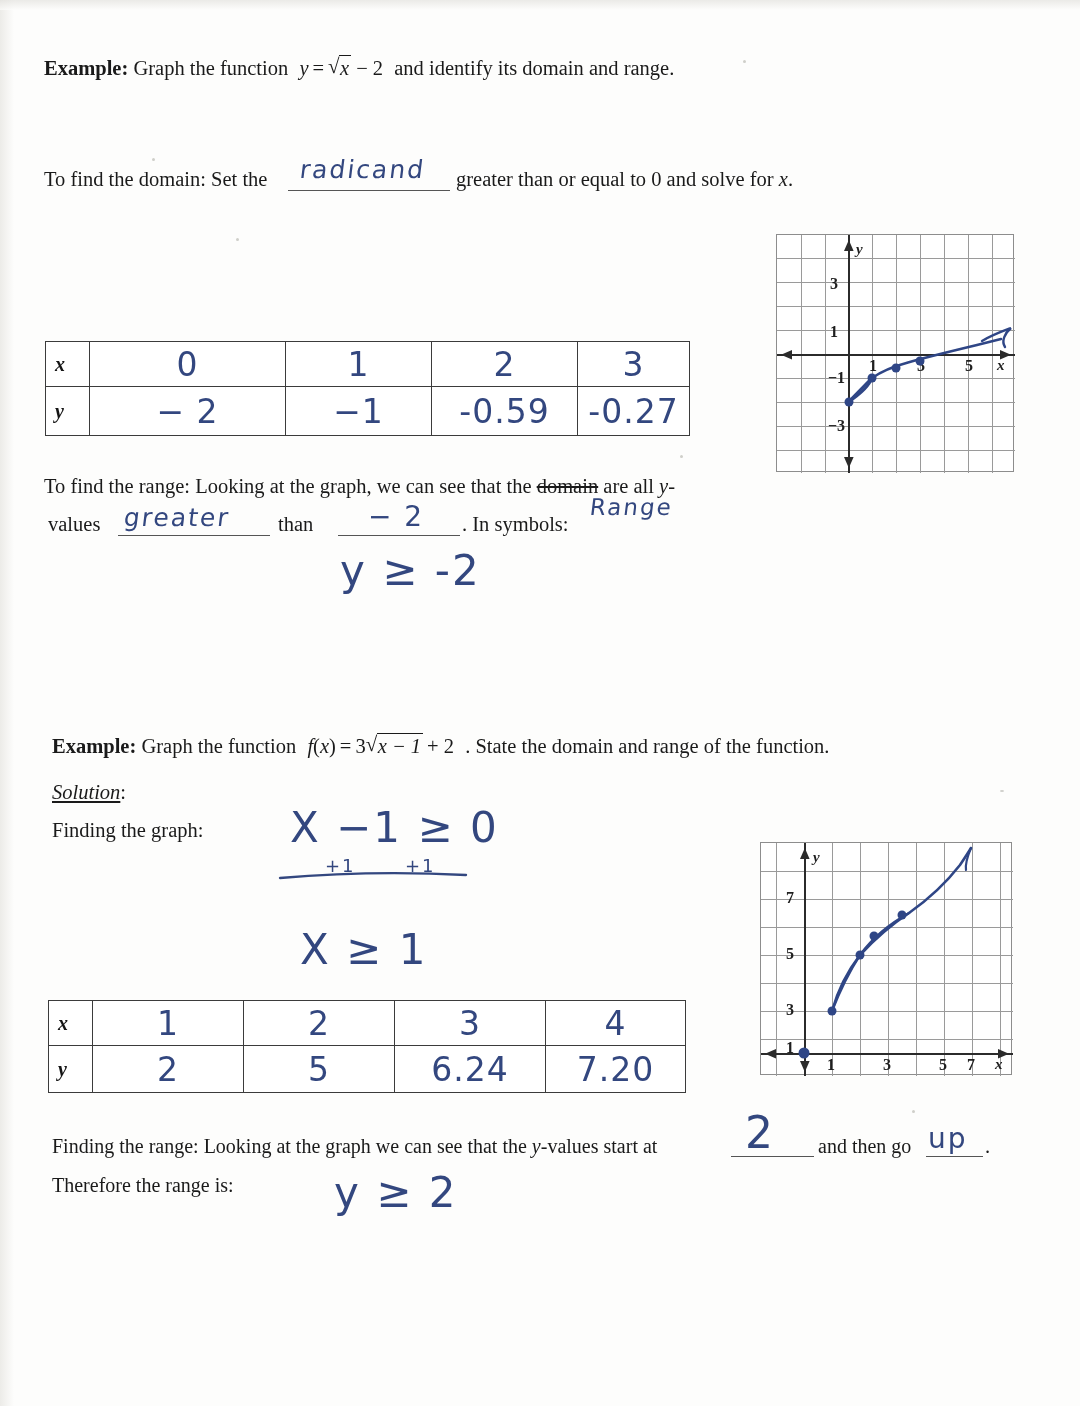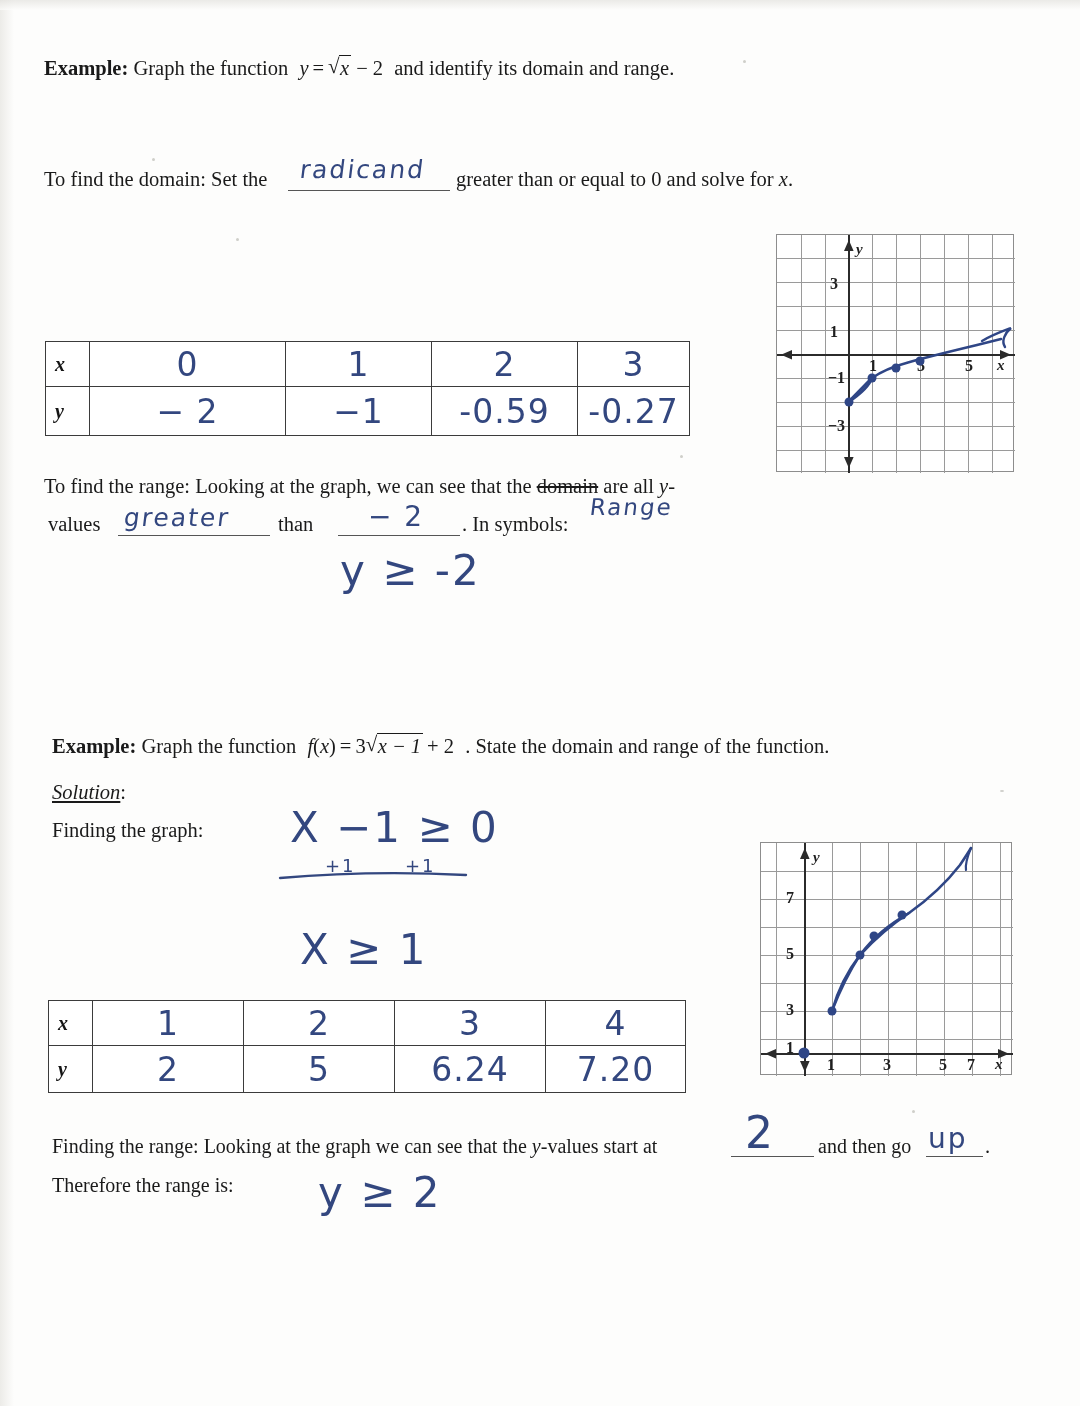--- a/index.html
+++ b/index.html
@@ -389,21 +389,21 @@
   </div>
   <div class="blank" style="left:731px; top:1156px; width:83px;"></div>
   <div class="hw" style="left:745px; top:1107px; font-size:44px;">2</div>
   <div class="txt" style="left:818px; top:1134px; font-size:20px;"><span>and then go</span></div>
   <div class="blank" style="left:926px; top:1156px; width:57px;"></div>
   <div class="hw" style="left:928px; top:1122px; font-size:28px;">up</div>
   <div class="txt" style="left:985px; top:1134px;"><span>.</span></div>
 
   <div class="txt" style="left:52px; top:1173px; font-size:20px;"><span>Therefore the range is:</span></div>
 
-  <div class="hw hw-lg" style="left:318px; top:1168px;">y ≥ 2</div>
+  <div class="hw hw-lg" style="left:334px; top:1168px;">y ≥ 2</div>
 
   <div class="speck" style="left:152px; top:158px; width:3px; height:3px;"></div>
   <div class="speck" style="left:236px; top:238px; width:3px; height:3px;"></div>
   <div class="speck" style="left:743px; top:60px; width:3px; height:3px;"></div>
   <div class="speck" style="left:1000px; top:790px; width:4px; height:2px;"></div>
   <div class="speck" style="left:912px; top:1110px; width:3px; height:3px;"></div>
   <div class="speck" style="left:680px; top:455px; width:3px; height:3px;"></div>
 </div>
 
 </body></html>

